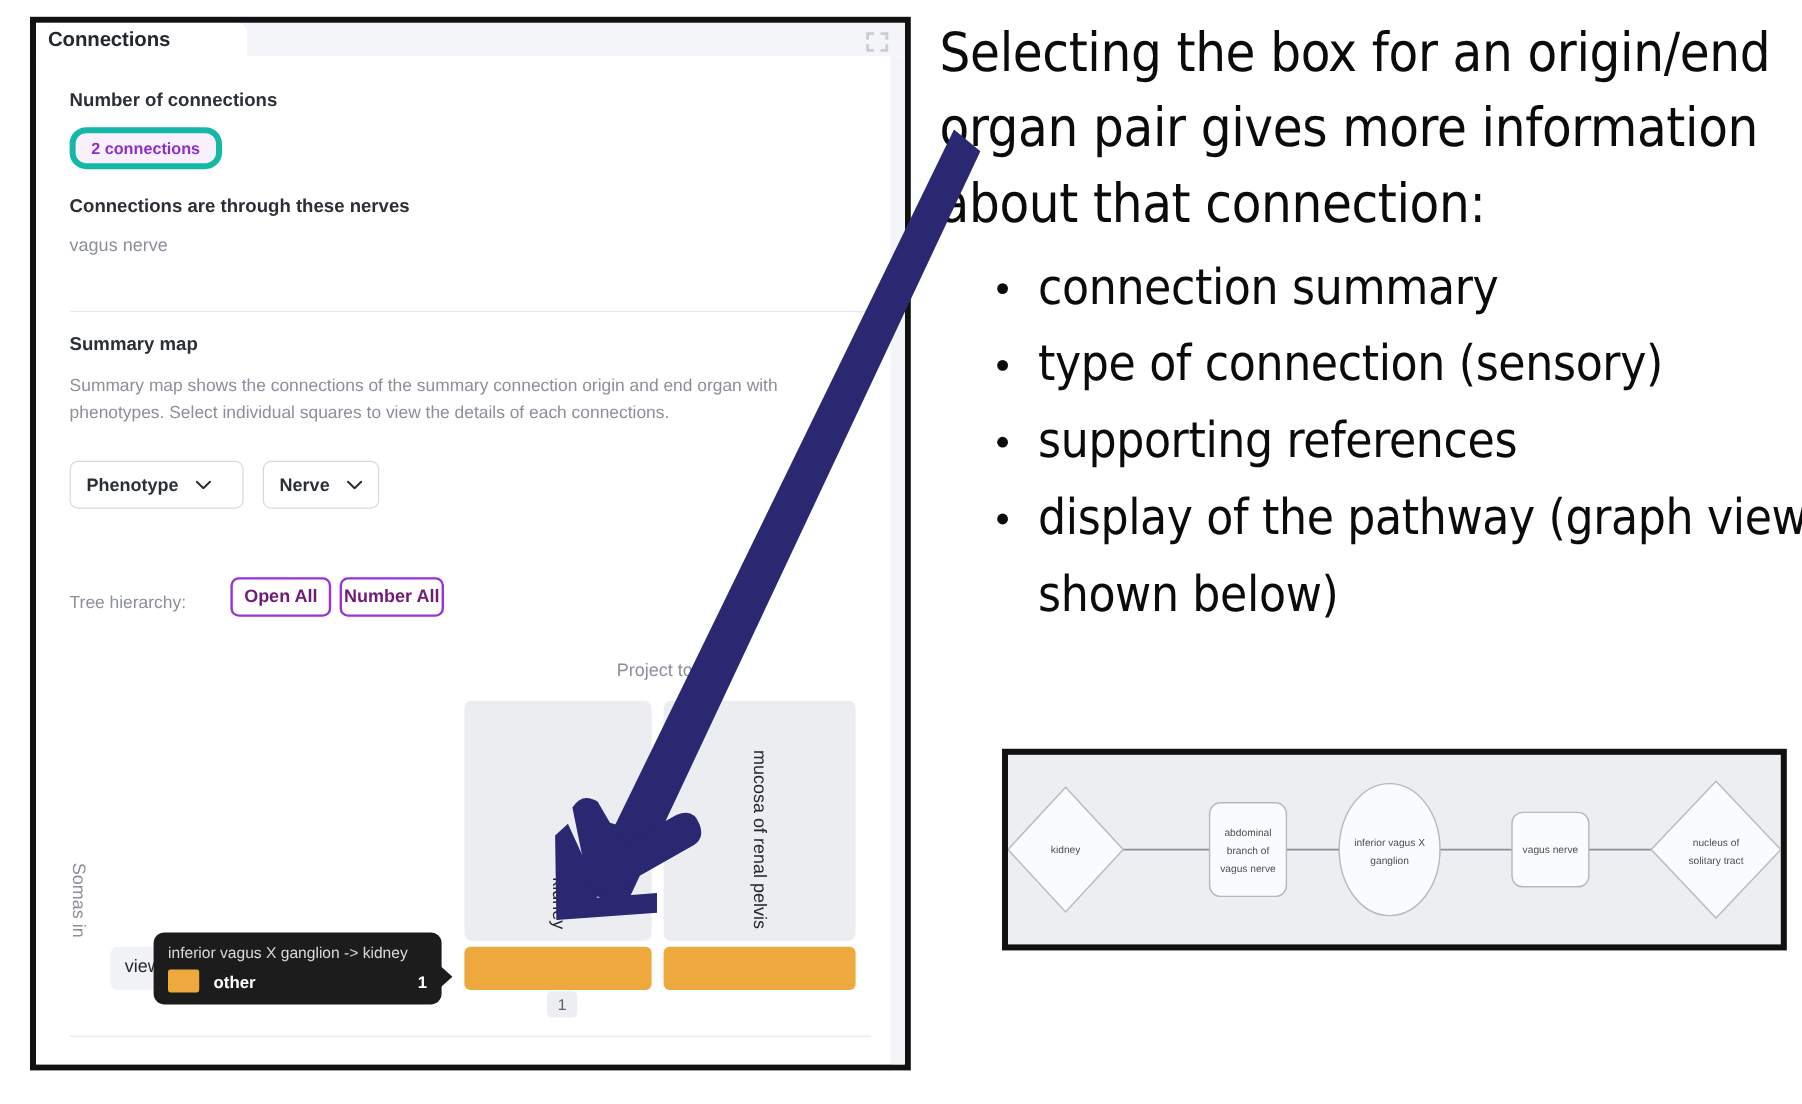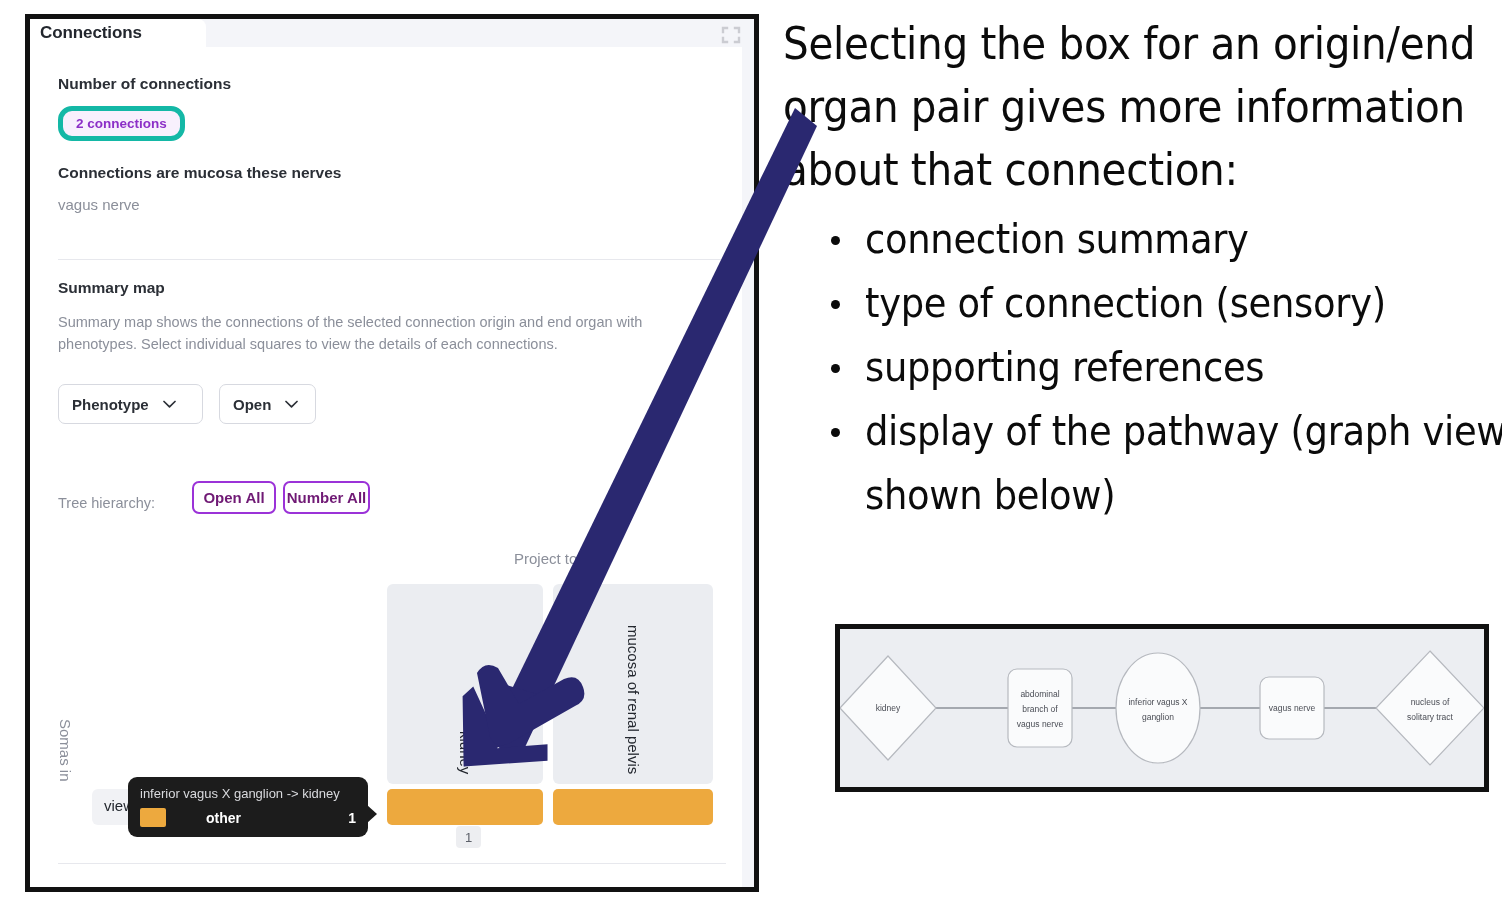--- a/index.html
+++ b/index.html
@@ -110,21 +110,21 @@
   
   .tooltip{
     position:absolute;left:98px;top:730px;width:240px;background:#1c1c1c;border-radius:9px;
     padding:9px 12px 10px 12px;box-sizing:border-box;z-index:40;
   }
   .tooltip:after{
     content:"";position:absolute;right:-9px;top:28px;border-top:9px solid transparent;
     border-bottom:9px solid transparent;border-left:10px solid #1c1c1c;
   }
   .tt-title{font-size:13px;color:#d9dade;white-space:nowrap;}
-  .tt-row{display:flex;align-items:center;margin-top:7px;gap:28px;}
+  .tt-row{display:flex;align-items:center;margin-top:7px;}
   .tt-swatch{width:26px;height:19px;background:#eda93e;border-radius:2px;flex:0 0 auto;}
   .tt-name{font-size:14px;font-weight:700;color:#ffffff;margin-left:12px;}
   .tt-count{font-size:14px;font-weight:700;color:#ffffff;margin-left:auto;}
 
   
   .arrow-svg{position:absolute;left:430px;top:100px;width:370px;height:690px;z-index:60;
              pointer-events:none;}
 
   
   .notes{position:absolute;left:766px;top:12px;width:730px;}
@@ -173,37 +173,37 @@
           </svg>
         </span>
       </div>
 
       <div class="content">
 
         <div class="lbl-strong s-numconn">Number of connections</div>
 
         <div class="badge">2 connections</div>
 
-        <div class="lbl-strong s-nervehdr">Connections are mucosa these nerves</div>
+        <div class="lbl-strong s-nervehdr">Connections are through these nerves</div>
         <div class="lbl-muted s-nerveval">vagus nerve</div>
 
         <div class="divider div1"></div>
 
         <div class="lbl-strong s-summaphdr">Summary map</div>
-        <div class="s-summapdesc">Summary map shows the connections of the selected connection origin and end organ with phenotypes. Select individual squares to view the details of each connections.</div>
+        <div class="s-summapdesc">Summary map shows the connections of the summary connection origin and end organ with phenotypes. Select individual squares to view the details of each connections.</div>
 
         <div class="selbtn sel-phenotype">
           <span>Phenotype</span>
           <svg class="chev" viewBox="0 0 13 8">
             <path d="M1 1.5 L6.5 6.8 L12 1.5" stroke="#2b2f36" stroke-width="1.7" fill="none" stroke-linecap="round" stroke-linejoin="round"></path>
           </svg>
         </div>
 
         <div class="selbtn sel-nerve">
-          <span>Open</span>
+          <span>Nerve</span>
           <svg class="chev" viewBox="0 0 13 8">
             <path d="M1 1.5 L6.5 6.8 L12 1.5" stroke="#2b2f36" stroke-width="1.7" fill="none" stroke-linecap="round" stroke-linejoin="round"></path>
           </svg>
         </div>
 
         <div class="tree-label">Tree hierarchy:</div>
         <div class="pillbtn btn-openall">Open All</div>
         <div class="pillbtn btn-closeall">Number All</div>
 
         <div class="proj-label">Project to</div>

